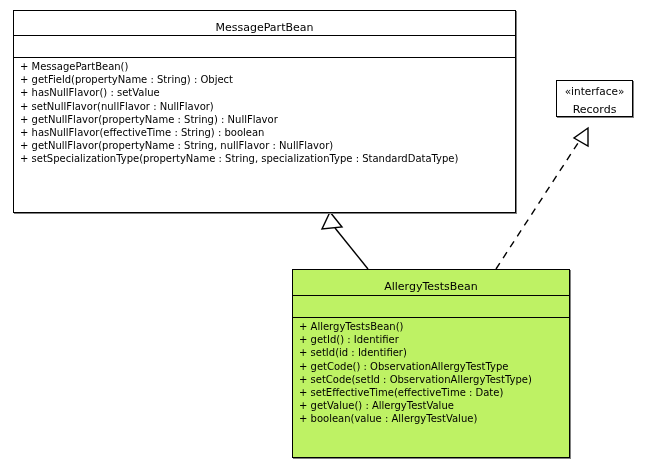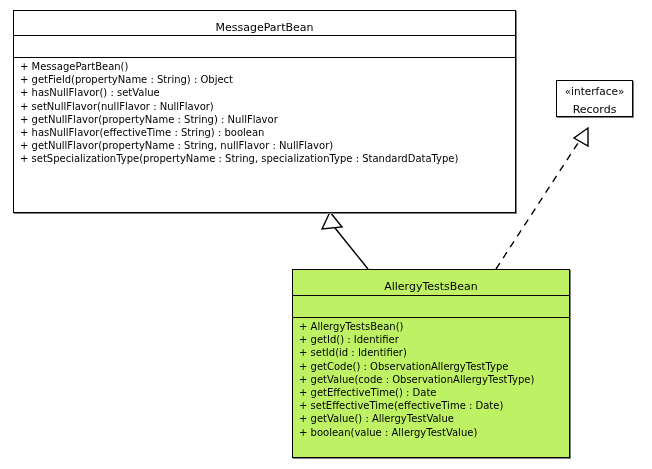--- a/index.html
+++ b/index.html
@@ -117,21 +117,20 @@
   <div class="uml-class filled" id="cls-allergy-tests-bean" style="left:292px; top:269px; width:278px; height:189px;">
     <div class="compartment name-cmp" style="height:26px;">
       <span class="class-name">AllergyTestsBean</span>
     </div>
     <div class="compartment attrs-cmp" style="height:22px;"></div>
     <div class="compartment ops-cmp">
       <div class="member">+ AllergyTestsBean()</div>
       <div class="member">+ getId() : Identifier</div>
       <div class="member">+ setId(id : Identifier)</div>
       <div class="member">+ getCode() : ObservationAllergyTestType</div>
-      <div class="member">+ getValue(code : ObservationAllergyTestType)</div>
-      <div class="member">+ getEffectiveTime() : Date</div>
+      <div class="member">+ setCode(setId : ObservationAllergyTestType)</div>
       <div class="member">+ setEffectiveTime(effectiveTime : Date)</div>
       <div class="member">+ getValue() : AllergyTestValue</div>
       <div class="member">+ boolean(value : AllergyTestValue)</div>
     </div>
   </div>
 
 </div>
 
 </body></html>

